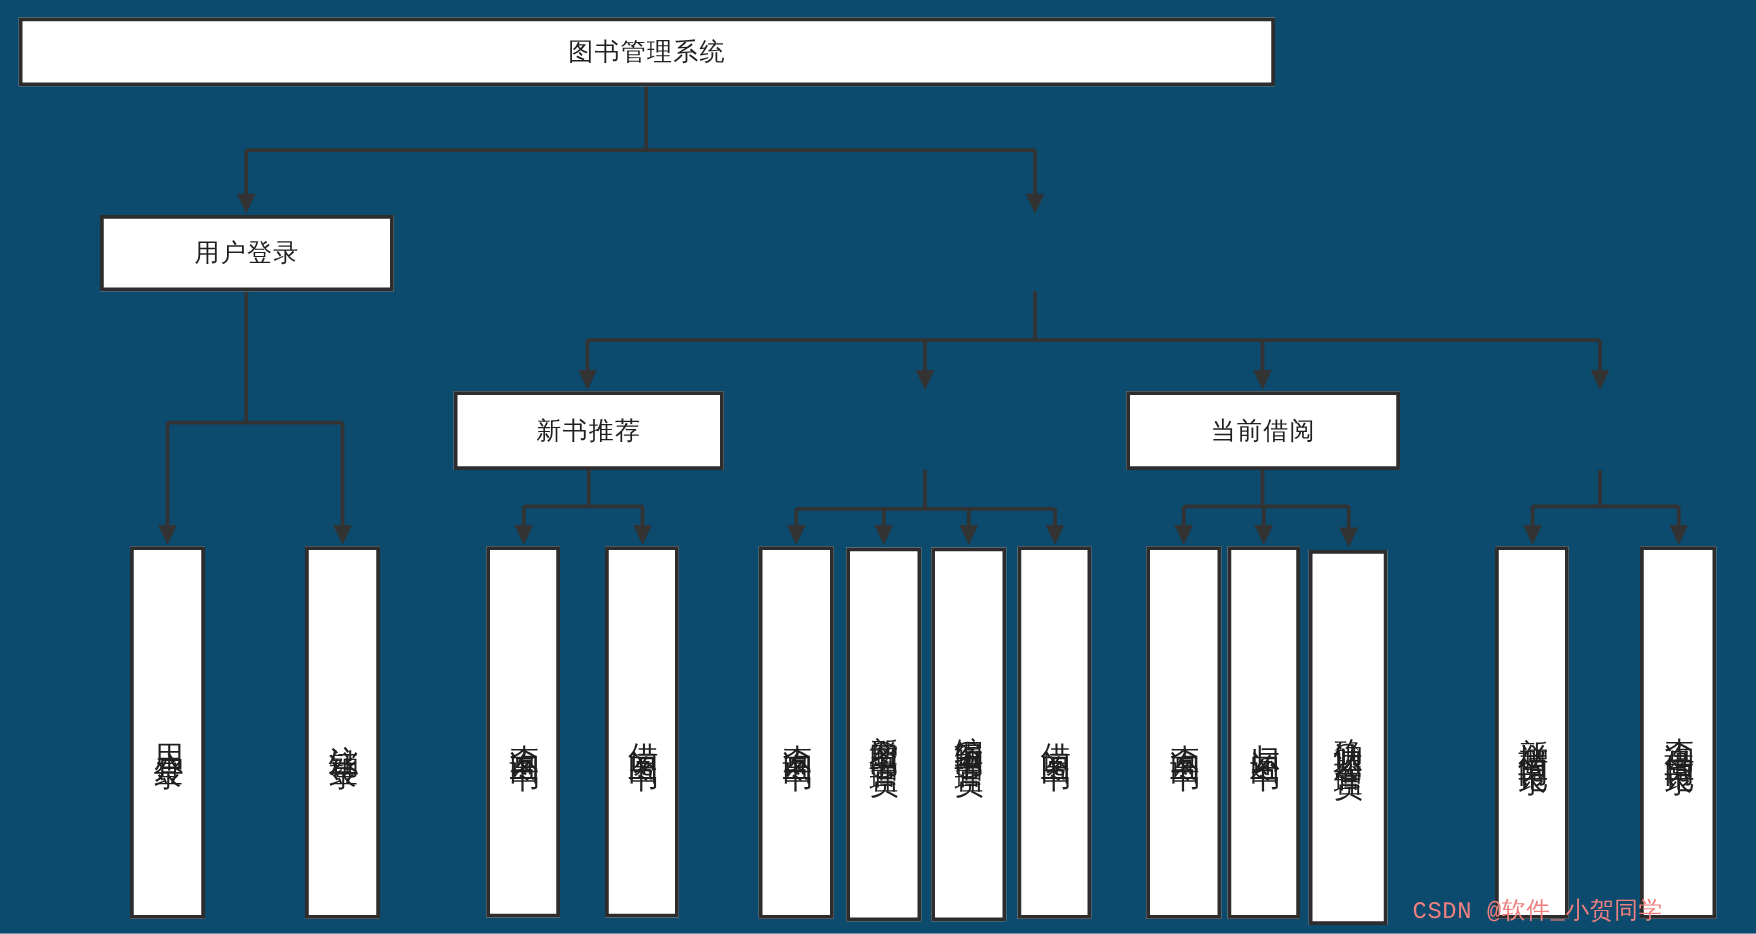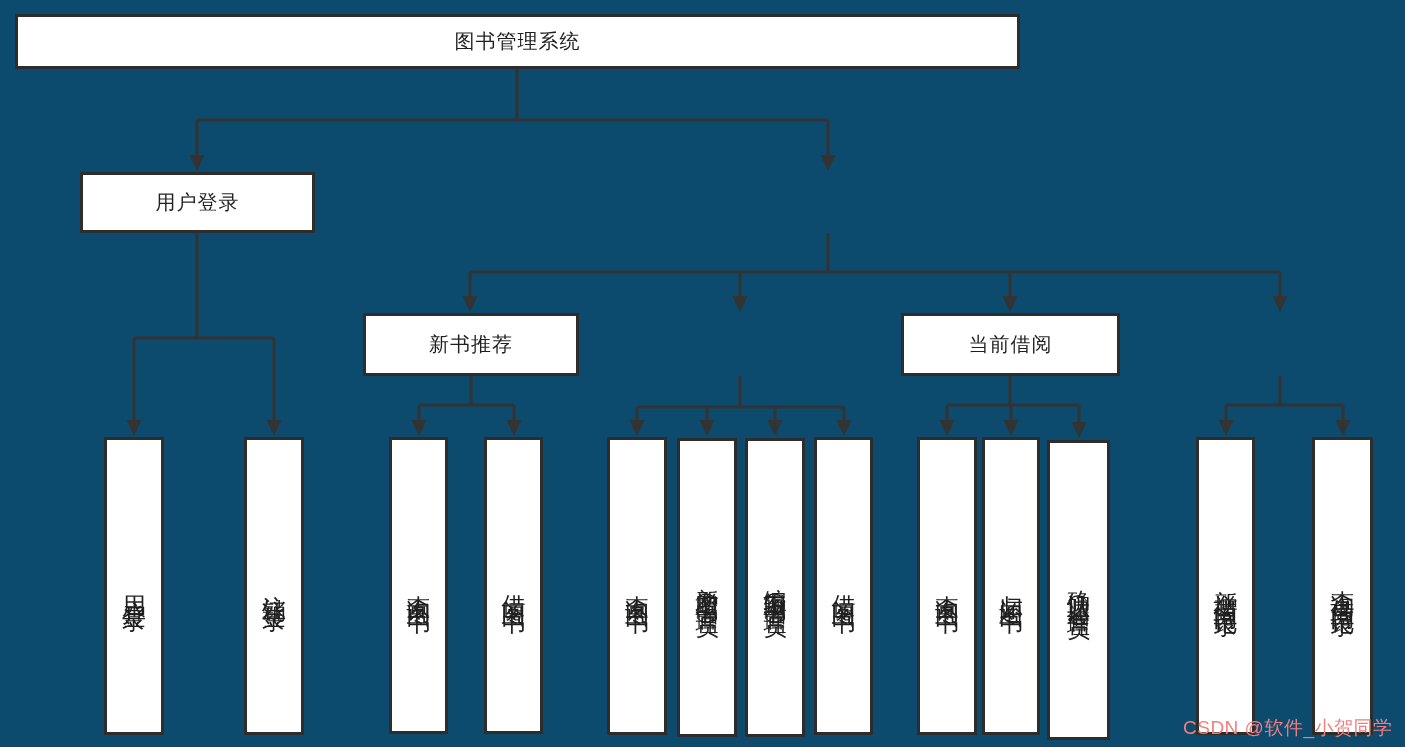--- a/index.html
+++ b/index.html
@@ -37,25 +37,26 @@
     writing-mode:vertical-rl;
     font-size:24px;
     letter-spacing:5px;
     color:var(--text);
     line-height:1;
   }
   .vbox.dense span{letter-spacing:4px;font-size:23px;}
   #connectors{position:absolute;left:0;top:0;z-index:1;}
   #watermark{
     position:absolute;
-    left:1183px;top:715px;
+    left:1130px;top:715px;
     font-size:19px;
     letter-spacing:0.5px;
     z-index:3;
     white-space:nowrap;
+    font-family:Liberation Mono, monospace;
   }
 </style>
 </head>
 <body>
 
 <div id="canvas">
 
   <svg id="connectors" width="1405" height="747" viewBox="0 0 1405 747">
     <g stroke="#333333" stroke-width="3" fill="none">
 

